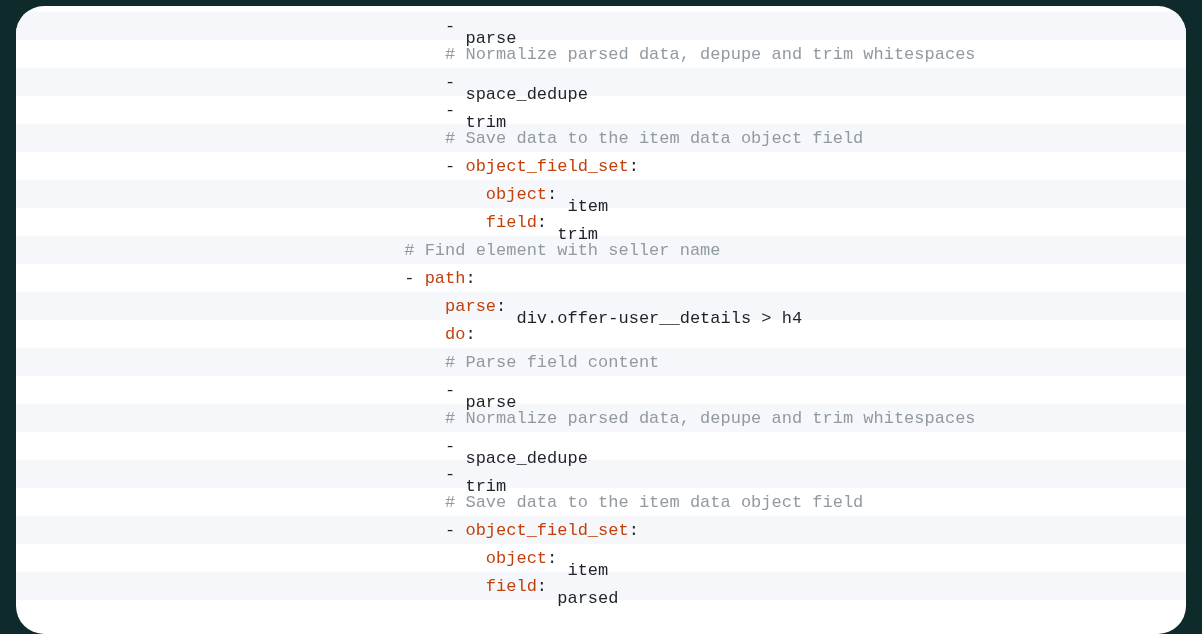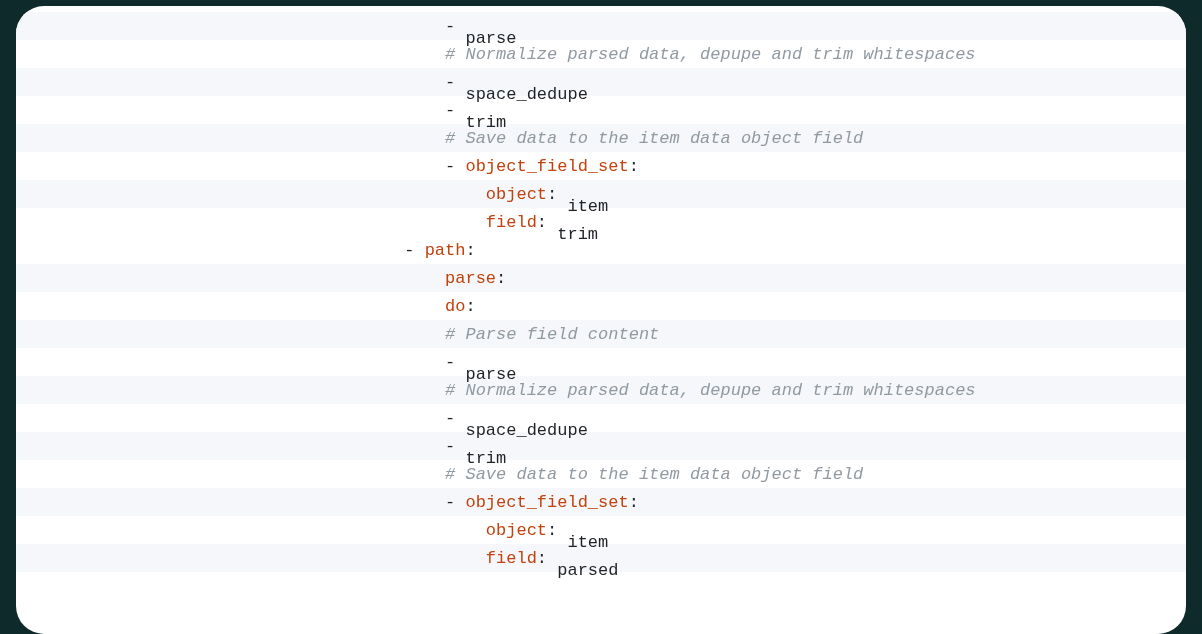--- a/index.html
+++ b/index.html
@@ -25,42 +25,43 @@
   }
   .line {
     height: 28px;
     display: flex;
     align-items: center;
     white-space: pre;
     padding-left: 225px;
   }
   .line.alt { background: #f5f7fa; }
   .line.nor { background: #ffffff; }
-  .c-comment { color: #9199a1; font-style: italic; }
+  .c-comment { color: #9199a1; }
   .c-dash { color: #1f2328; }
   .c-key { color: #c2410c; }
   .c-colon { color: #1f2328; }
   .c-val { color: #1f2328; margin-top: 24px; }
   
 </style>
 </head>
 <body>
 
 <div class="card">
   <div class="code-block" id="code-container">
   <div class="line alt"><span>                    </span><span class="c-dash">- </span><span class="c-val">parse</span></div>
       <div class="line nor"><span>                    </span><span class="c-comment"># Normalize parsed data, depupe and trim whitespaces</span></div>
       <div class="line alt"><span>                    </span><span class="c-dash">- </span><span class="c-val">space_dedupe</span></div>
       <div class="line nor"><span>                    </span><span class="c-dash">- </span><span class="c-val">trim</span></div>
       <div class="line alt"><span>                    </span><span class="c-comment"># Save data to the item data object field</span></div>
       <div class="line nor"><span>                    </span><span class="c-dash">- </span><span class="c-key">object_field_set</span><span class="c-colon">:</span></div>
       <div class="line alt"><span>                        </span><span class="c-key">object</span><span class="c-colon">: </span><span class="c-val">item</span></div>
       <div class="line nor"><span>                        </span><span class="c-key">field</span><span class="c-colon">: </span><span class="c-val">trim</span></div>
+      <div class="line alt"><span>                </span><span class="c-comment"># Find element with seller name</span></div>
       <div class="line nor"><span>                </span><span class="c-dash">- </span><span class="c-key">path</span><span class="c-colon">:</span></div>
-      <div class="line alt"><span>                    </span><span class="c-key">parse</span><span class="c-colon">: </span></div>
+      <div class="line alt"><span>                    </span><span class="c-key">parse</span><span class="c-colon">: </span><span class="c-val">div.offer-user__details &gt; h4</span></div>
       <div class="line nor"><span>                    </span><span class="c-key">do</span><span class="c-colon">:</span></div>
       <div class="line alt"><span>                    </span><span class="c-comment"># Parse field content</span></div>
       <div class="line nor"><span>                    </span><span class="c-dash">- </span><span class="c-val">parse</span></div>
       <div class="line alt"><span>                    </span><span class="c-comment"># Normalize parsed data, depupe and trim whitespaces</span></div>
       <div class="line nor"><span>                    </span><span class="c-dash">- </span><span class="c-val">space_dedupe</span></div>
       <div class="line alt"><span>                    </span><span class="c-dash">- </span><span class="c-val">trim</span></div>
       <div class="line nor"><span>                    </span><span class="c-comment"># Save data to the item data object field</span></div>
       <div class="line alt"><span>                    </span><span class="c-dash">- </span><span class="c-key">object_field_set</span><span class="c-colon">:</span></div>
       <div class="line nor"><span>                        </span><span class="c-key">object</span><span class="c-colon">: </span><span class="c-val">item</span></div>
       <div class="line alt"><span>                        </span><span class="c-key">field</span><span class="c-colon">: </span><span class="c-val">parsed</span></div>

